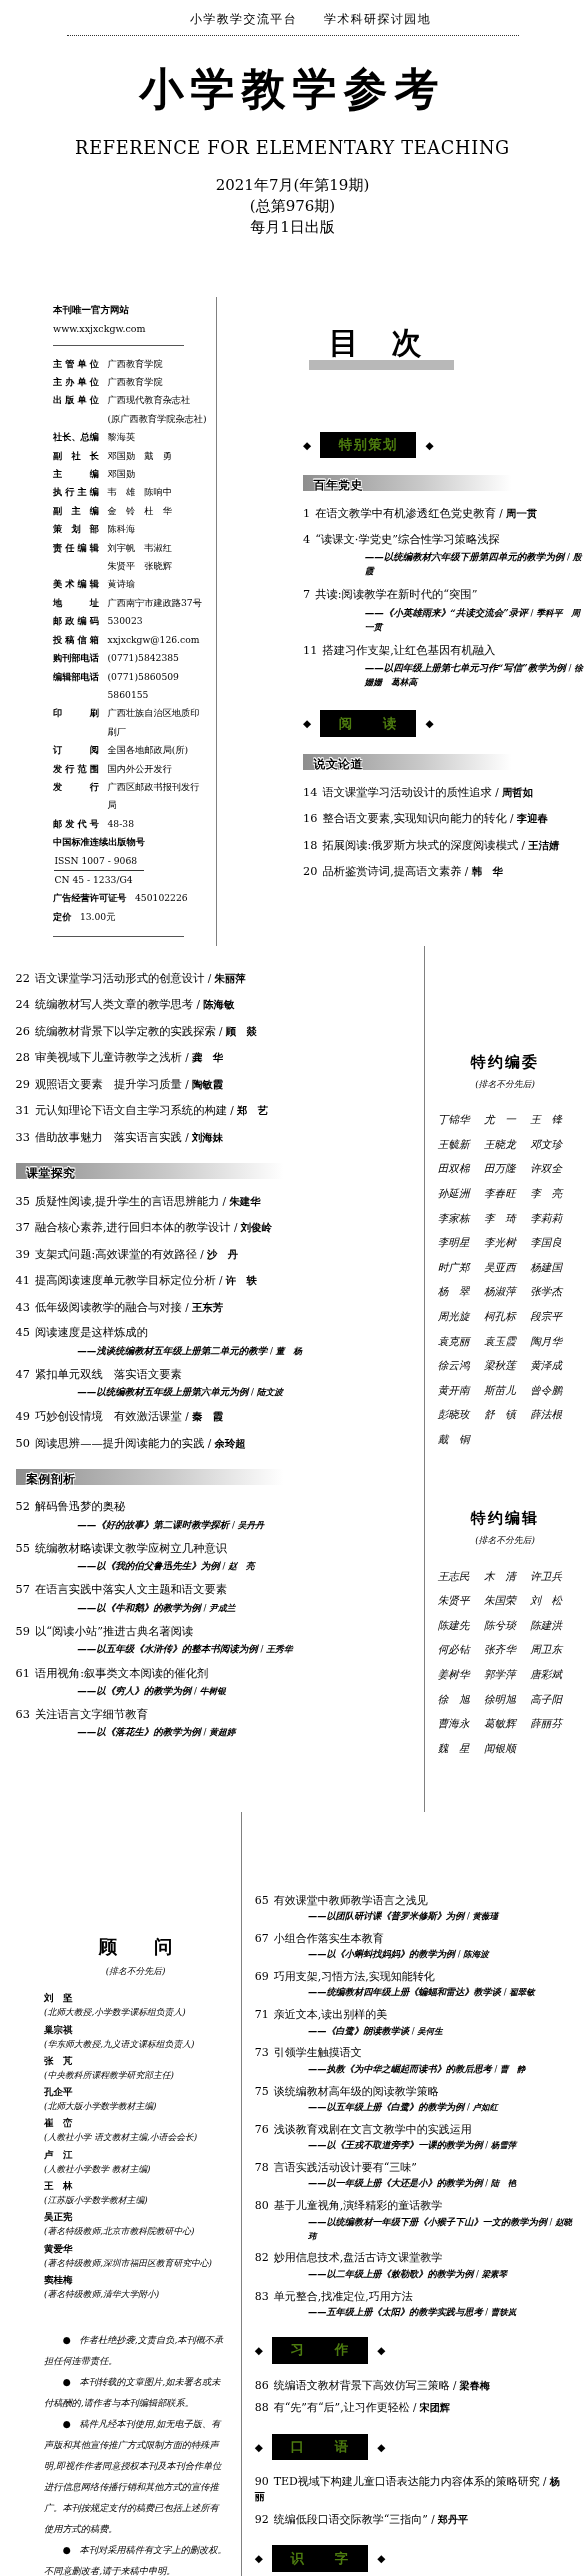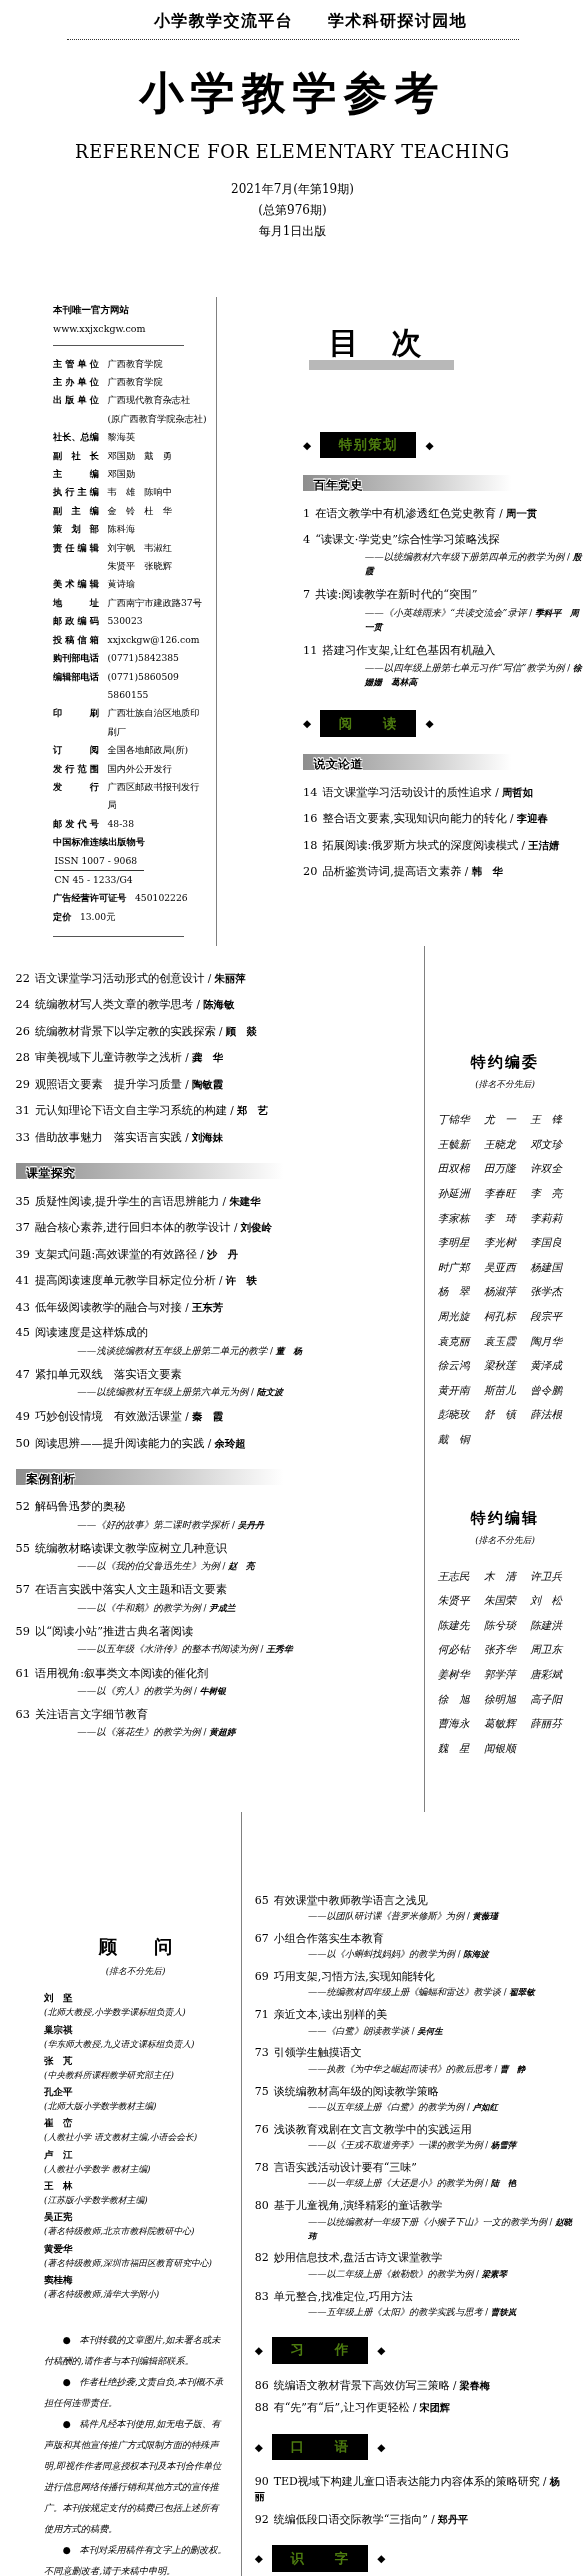--- a/index.html
+++ b/index.html
@@ -8,26 +8,26 @@
     background: #fff;
     color: #000;
     font-family: "DejaVu Serif", "Liberation Serif", serif;
   }
   .page { width: 585px; overflow: hidden; background: #fff; }
 
   
   .band-a { height: 249px; padding-top: 11.3px; text-align: center; }
   .tagline {
     font-family: "Liberation Sans", "DejaVu Sans", sans-serif;
-    font-weight: 700; font-size: 16px; letter-spacing: 1.4px; padding-left: 36px;
+    font-weight: 400; font-size: 12px; letter-spacing: 1.4px; padding-left: 36px;
   }
   .dotline { width: 452px; margin: 7px auto 0; border-top: 1.4px dotted #333; height: 0; }
   .jtitle { margin-top: 24px; font-size: 44px; font-weight: 700; letter-spacing: 7px; }
   .jtitle-en { margin-top: 18.4px; font-size: 17.7px; letter-spacing: 0.7px; }
-  .issue-info { margin-top: 17px; font-size: 12px; line-height: 21px; }
+  .issue-info { margin-top: 17px; font-size: 15px; line-height: 21px; }
 
   
   .band-b { display: flex; min-height: 576px; margin-top: 48px; }
   .col-mast {
     width: 217px; border-right: 0.7px solid #808080;
     padding: 4.2px 8.5px 0 53px; font-size: 9.2px;
   }
   .web-label { font-family: "Liberation Sans", "DejaVu Sans", sans-serif; font-weight: 700; font-size: 9.5px; line-height: 18.4px; }
   .web-url { font-size: 9.5px; line-height: 17px; }
   .shortline { width: 131px; border-top: 1.4px solid #555; margin: 8.5px 0 8.5px; height: 0; }
@@ -66,21 +66,21 @@
     text-shadow: -0.7px -0.7px 0 #fff, 0.7px -0.7px 0 #fff, -0.7px 0.7px 0 #fff, 0.7px 0.7px 0 #fff, 0 -0.7px 0 #fff, 0 0.7px 0 #fff;
     margin: 17px 0 14px;
   }
 
   
   .entry { font-size: 11.3px; line-height: 16.3px; margin-bottom: 9.2px; }
   .entry .num { margin-right: 5px; }
   .author, .subauthor { font-weight: 700; font-size: 0.92em; }
   .author::before, .subauthor::before { content: " / "; font-weight: 400; font-style: normal; }
   .entry-sub { padding-left: 6.5em; font-size: 9.5px; line-height: 14px; margin-top: 2.1px; }
-  .subtitle { font-style: italic; }
+  .subtitle { font-style: italic; font-weight: bold; }
   .subauthor { font-style: italic; }
 
   
   .band-c { display: flex; min-height: 866px; }
   .col-main { width: 424px; padding: 24px 21px 0 15.6px; }
   .col-main .subbar { width: 304px; }
   .col-side { flex: 1; border-left: 0.7px solid #808080; padding: 0 5.7px; }
   .sb-block1 { margin-top: 107px; }
   .sb-block2 { margin-top: 62px; }
   .sb-title {
@@ -649,22 +649,22 @@
             <div class="adv-desc">(著名特级教师,深圳市福田区教育研究中心)</div>
           </div>
 
           <div class="adv-item">
             <div class="adv-name">窦桂梅</div>
             <div class="adv-desc">(著名特级教师,清华大学附小)</div>
           </div>
         </div>
       <div class="notices">
 
-      <p class="notice">●　本刊转载的文章图片,如未署名或未付稿酬的,请作者与本刊编辑部联系。</p>
-          <p class="notice">●　作者杜绝抄袭,文责自负,本刊概不承担任何连带责任。</p>
+      <p class="notice">●　作者杜绝抄袭,文责自负,本刊概不承担任何连带责任。</p>
+          <p class="notice">●　本刊转载的文章图片,如未署名或未付稿酬的,请作者与本刊编辑部联系。</p>
           <p class="notice">●　稿件凡经本刊使用,如无电子版、有声版和其他宣传推广方式限制方面的特殊声明,即视作作者同意授权本刊及本刊合作单位进行信息网络传播行销和其他方式的宣传推广。本刊按规定支付的稿费已包括上述所有使用方式的稿费。</p>
           <p class="notice">●　本刊对采用稿件有文字上的删改权。不同意删改者,请于来稿中申明。</p>
           <p class="notice">●　如发现因印装质量问题影响阅读,请与本刊编辑部联系调换。</p>
         </div>
     </div>
 
     <div class="col-toc2">
       <div>
 
           <div class="entry">

